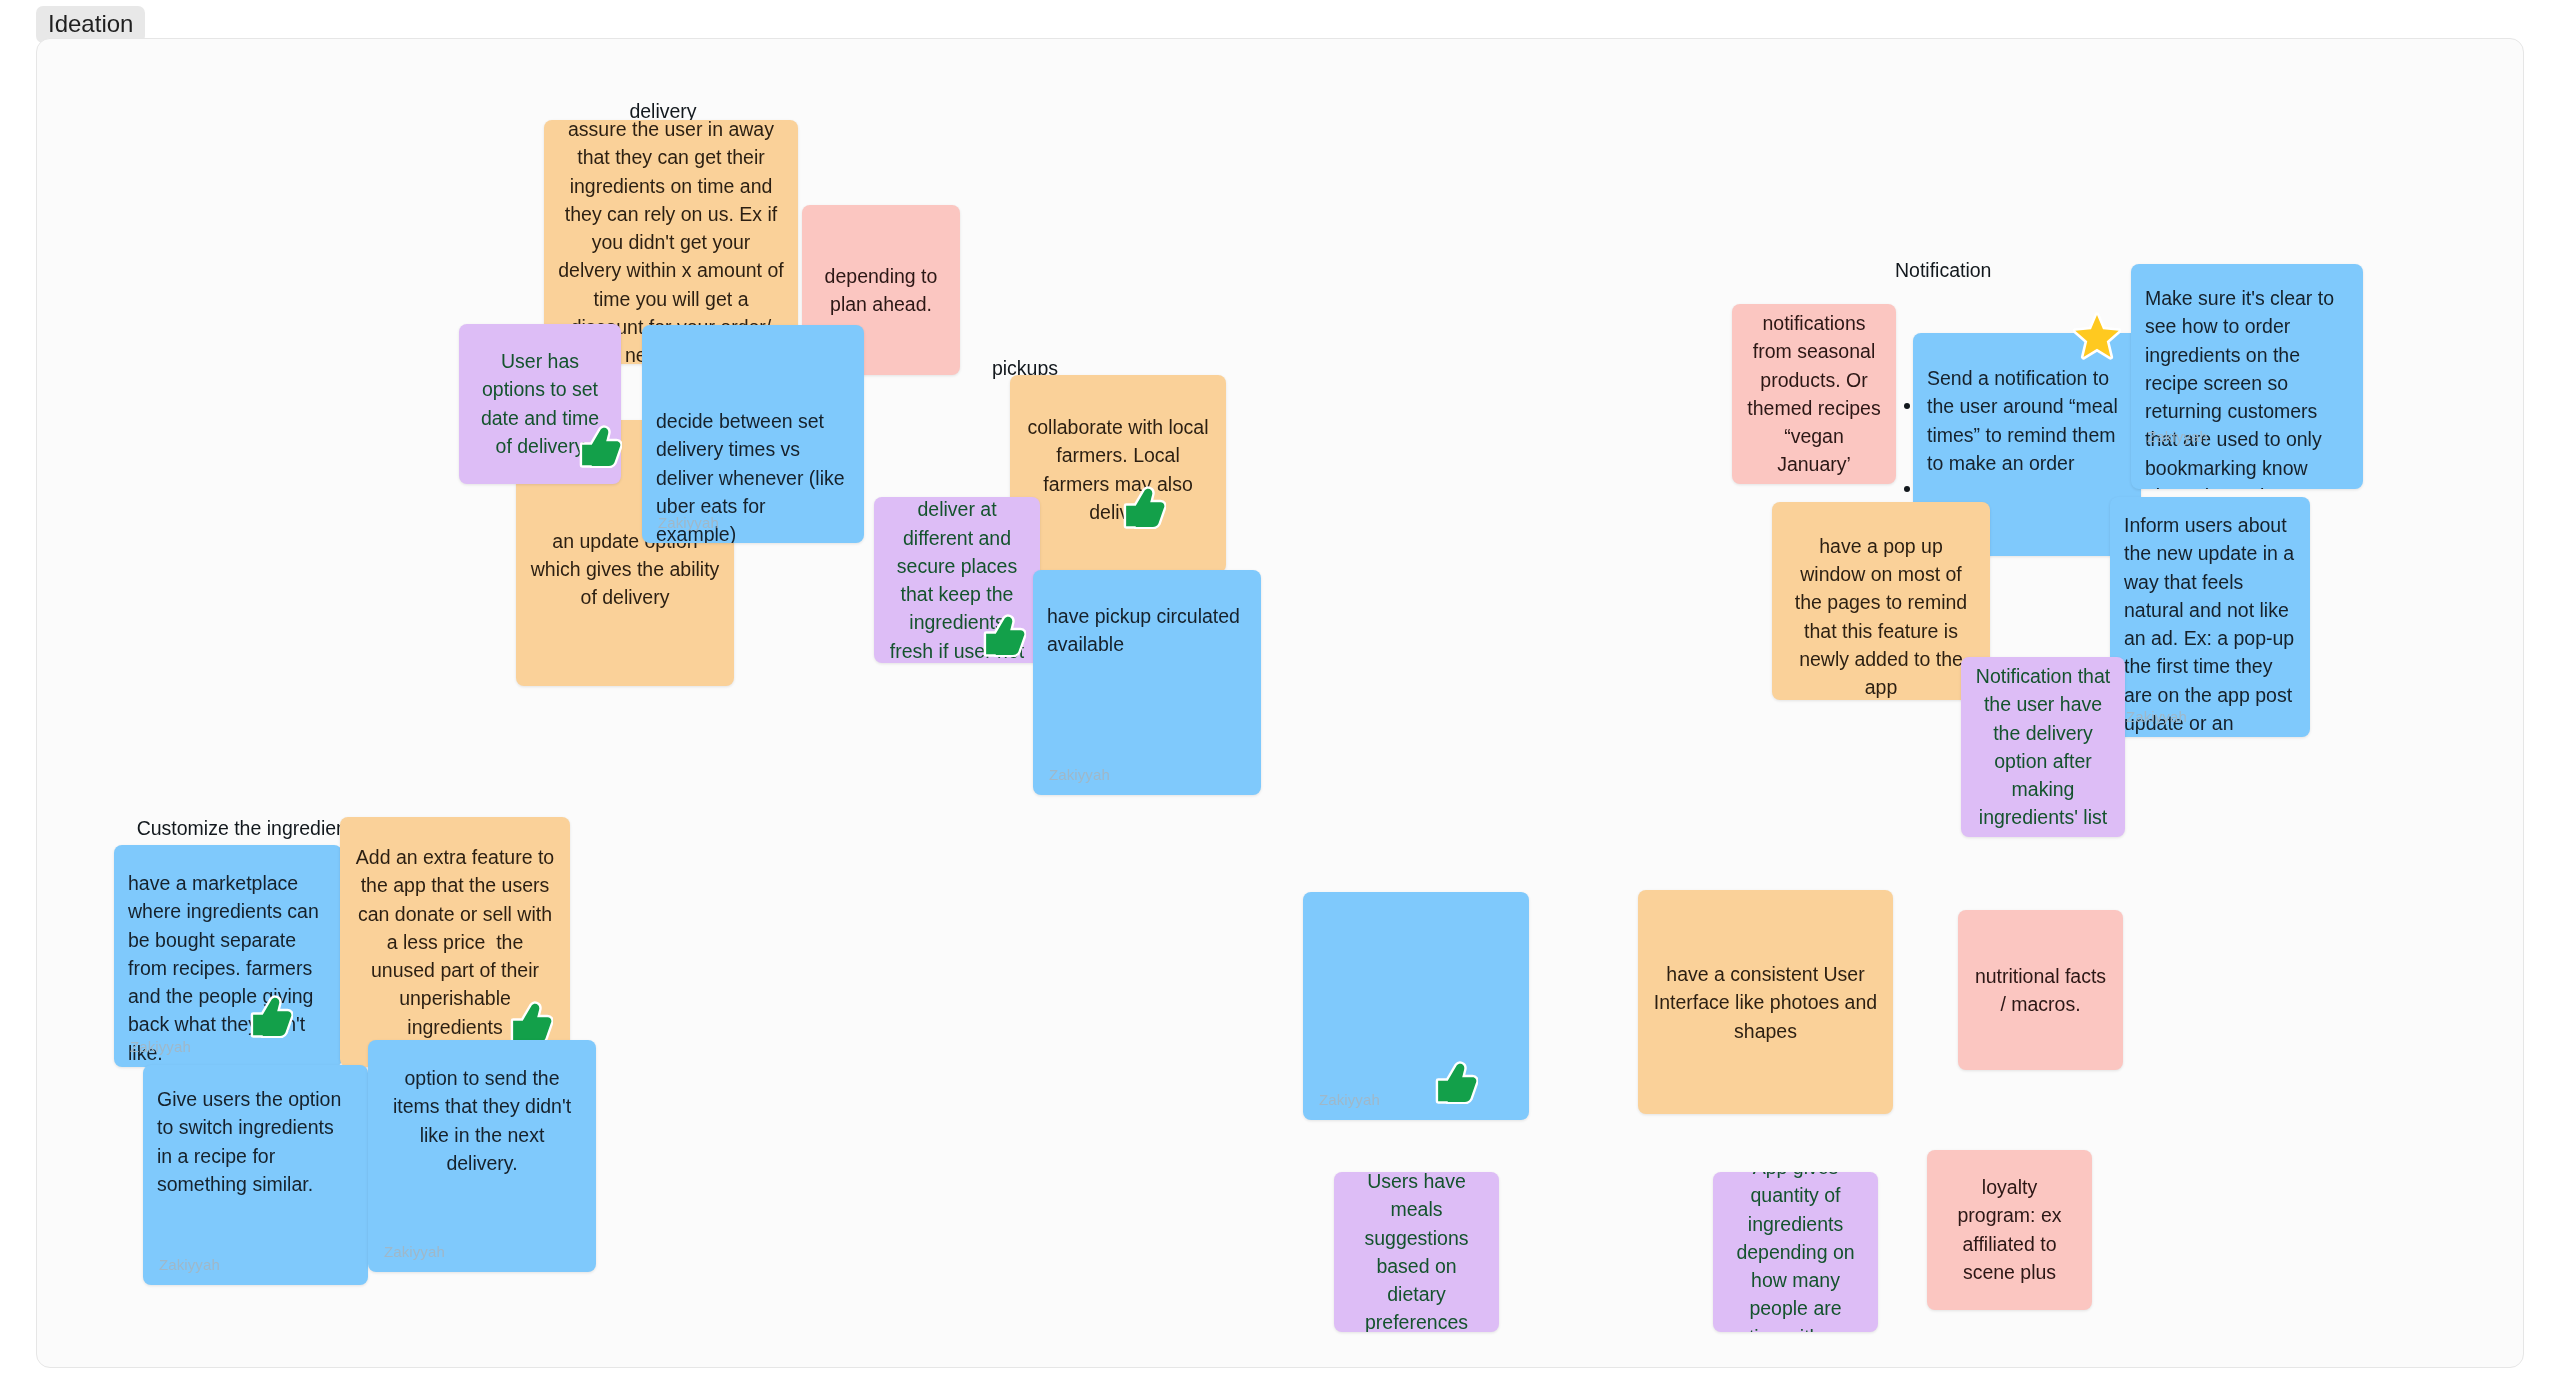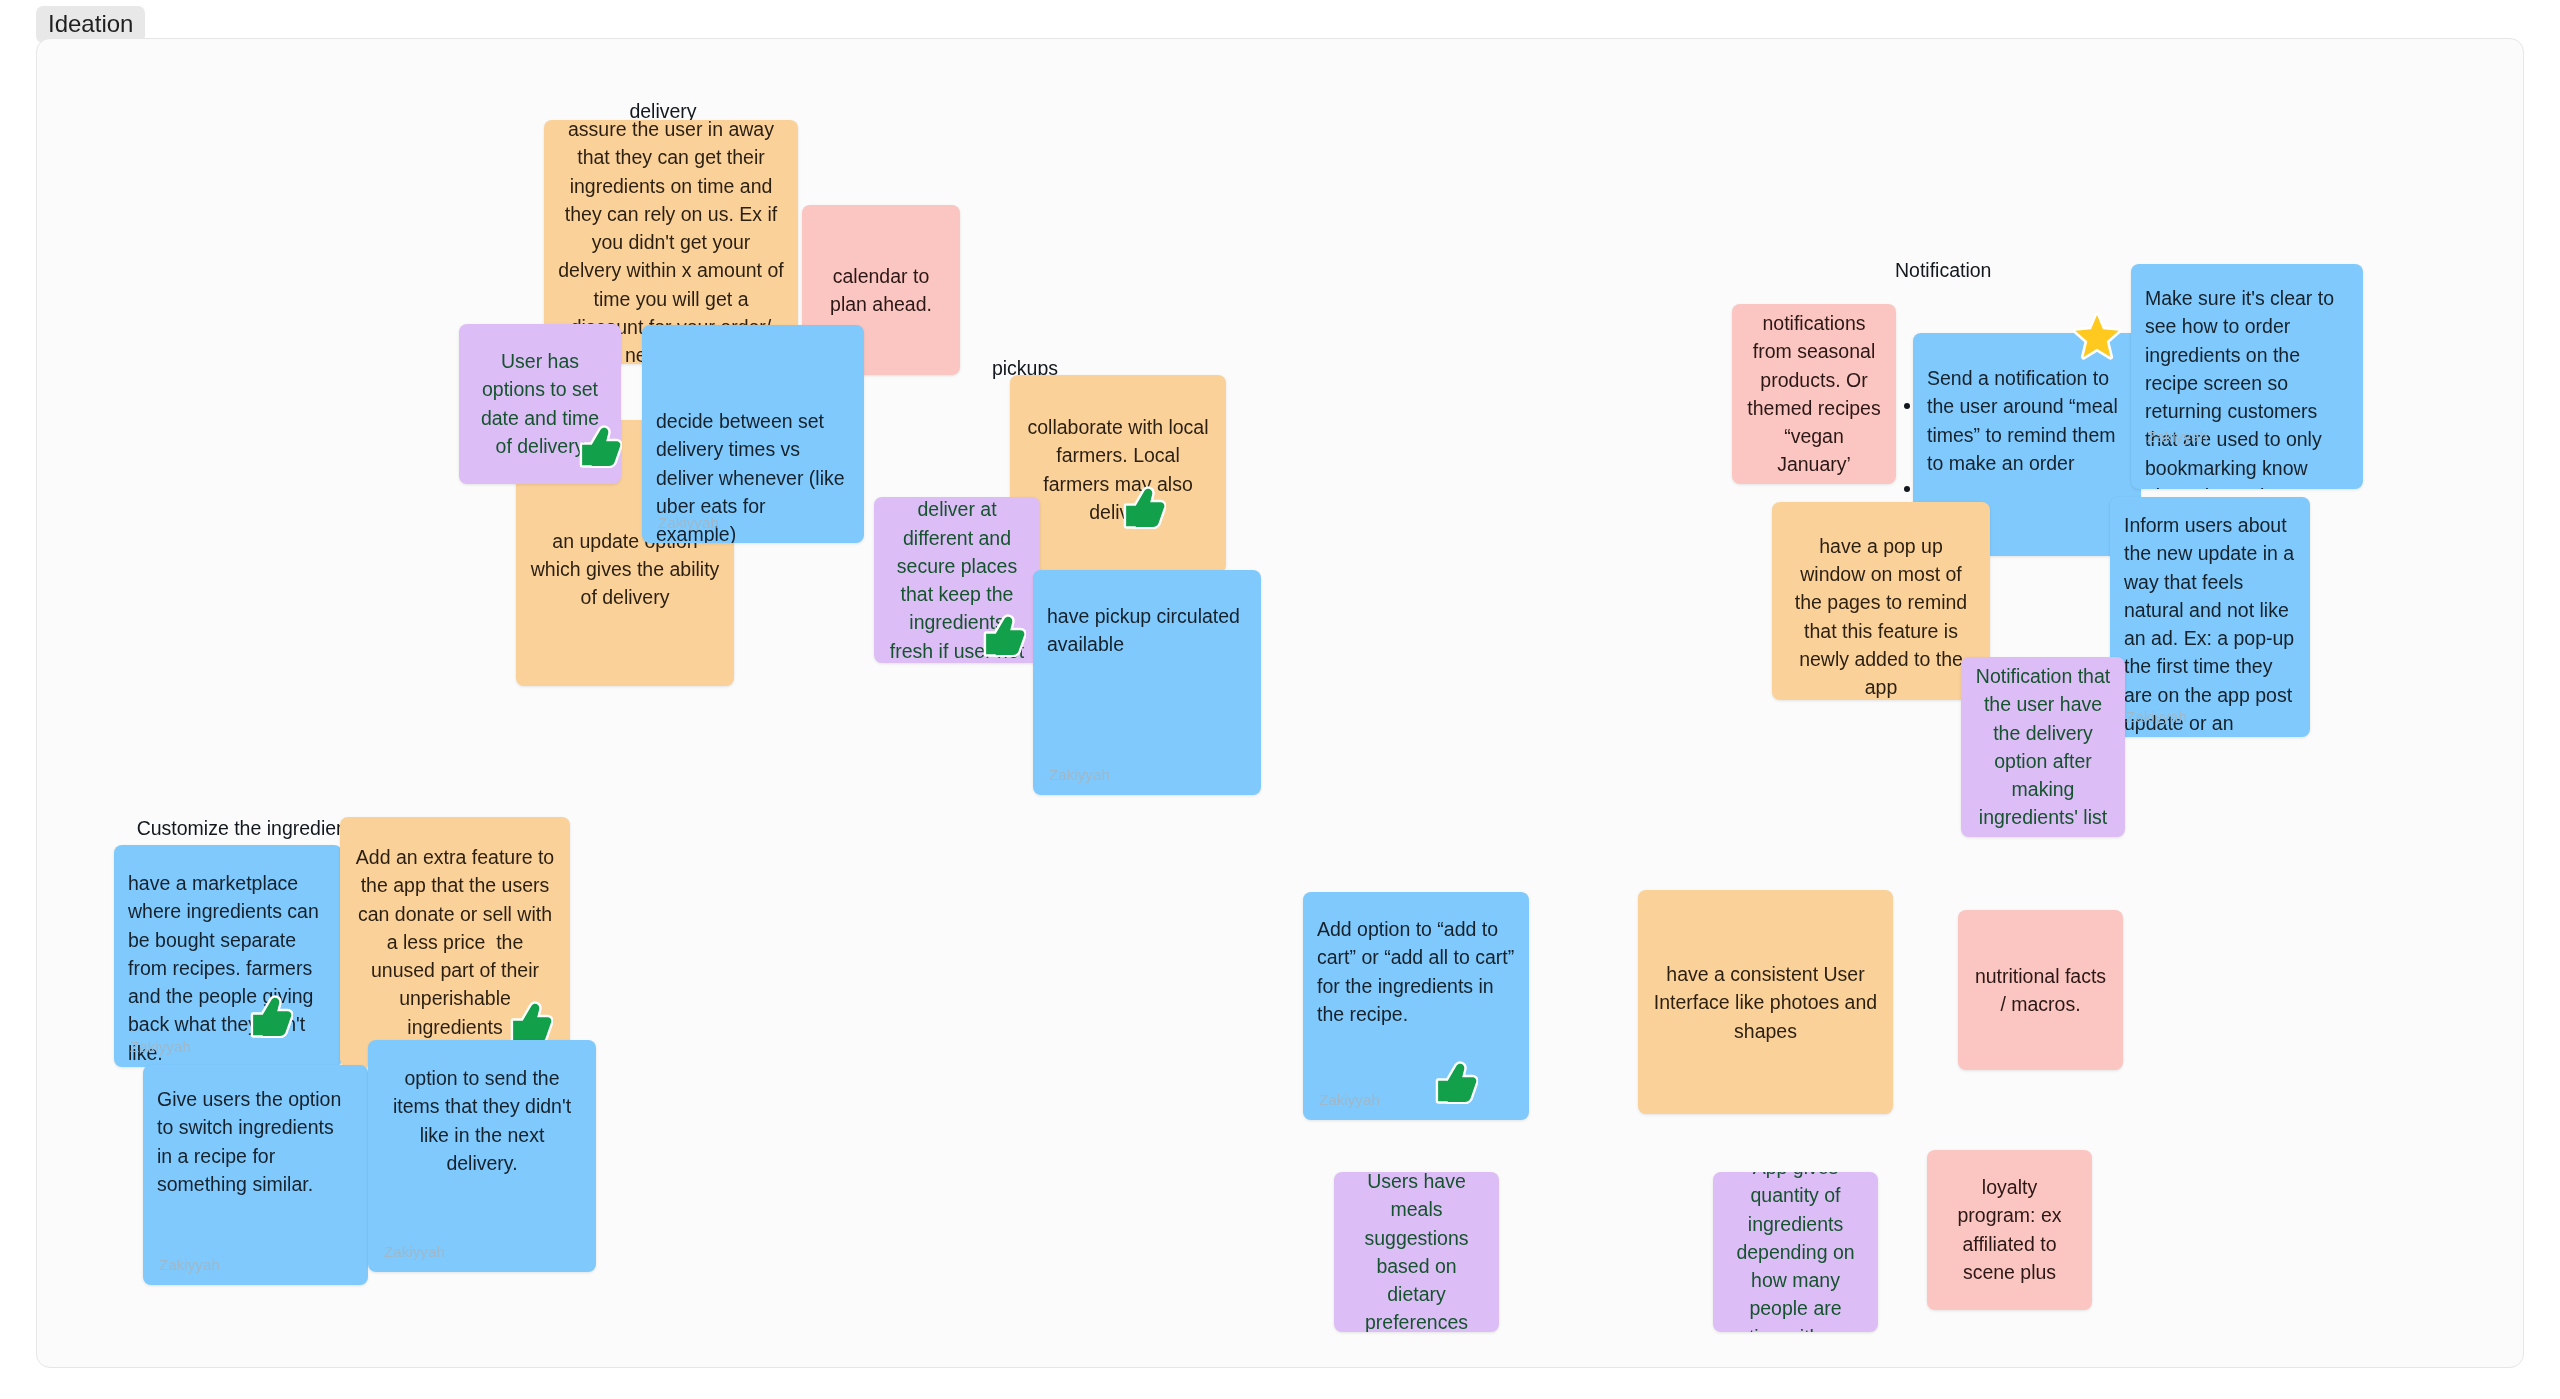--- a/index.html
+++ b/index.html
@@ -103,21 +103,21 @@
   <div class="frame-tab">Ideation</div>
   <div class="frame"></div>
 
   <div class="canvas-text centered" style="left:608px; top:98px; width:110px;">delivery times</div>
 
   <div class="note orange align-center" style="left:544px; top:120px; width:254px; height:244px;">
     <div class="body">assure the user in away that they can get their ingredients on time and they can rely on us. Ex if you didn't get your delvery within x amount of time you will get a discount for your order/ next order.</div>
   </div>
 
   <div class="note pink align-center" style="left:802px; top:205px; width:158px; height:170px;">
-    <div class="body">calendar to plan ahead.</div>
+    <div class="body">depending to plan ahead.</div>
   </div>
 
   <div class="note orange align-center" style="left:516px; top:420px; width:218px; height:266px;">
     <div class="body" style="top:56%;">an update option which gives the ability of delivery</div>
   </div>
 
   <div class="note blue align-left" style="left:642px; top:325px; width:222px; height:218px;">
     <div class="body" style="top:82px; transform:none;">decide between set delivery times vs deliver whenever (like uber eats for example)</div>
     <div class="author">Zakiyyah</div>
   </div>
@@ -231,21 +231,20 @@
     <div class="body" style="top:20px; transform:none;">Give users the option to switch ingredients in a recipe for something similar.</div>
     <div class="author">Zakiyyah</div>
   </div>
 
   <div class="note blue align-left" style="left:368px; top:1040px; width:228px; height:232px;">
     <div class="body" style="top:24px; transform:none;text-align:center;">option to send the items that they didn't like in the next delivery.</div>
     <div class="author">Zakiyyah</div>
   </div>
 
   <div class="note blue align-left" style="left:1303px; top:892px; width:226px; height:228px;">
-    <div class="body" style="top:23px; transform:none;">Add option to “add to cart” or “add all to cart” for the ingredients in the recipe.</div>
     <div class="author">Zakiyyah</div>
   </div>
   <div class="reaction" style="left:1434px; top:1060px;">
     <svg viewBox="0 0 64 64">
       <path d="M20 60 L20 30 L33 8 C37 3 45 6 44 13 L41 25 L56 25 C60 25 63 29 61 33 L53 56 C51 60 48 61 45 61 L20 61 Z M6 30 L20 30 L20 60 L6 60 Z" fill="#ffffff" stroke="#ffffff" stroke-width="7" stroke-linejoin="round"></path>
       <path d="M20 60 L20 30 L33 8 C37 3 45 6 44 13 L41 25 L56 25 C60 25 63 29 61 33 L53 56 C51 60 48 61 45 61 L20 61 Z M6 30 L20 30 L20 60 L6 60 Z" fill="#13a04a"></path>
     </svg>
   </div>
 
   <div class="note orange align-center" style="left:1638px; top:890px; width:255px; height:224px;">

